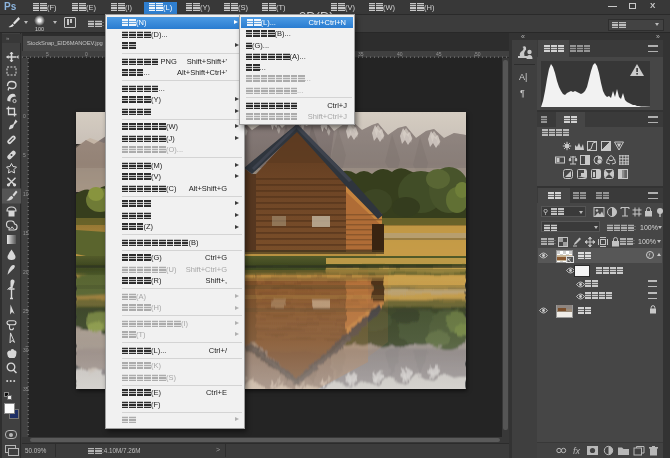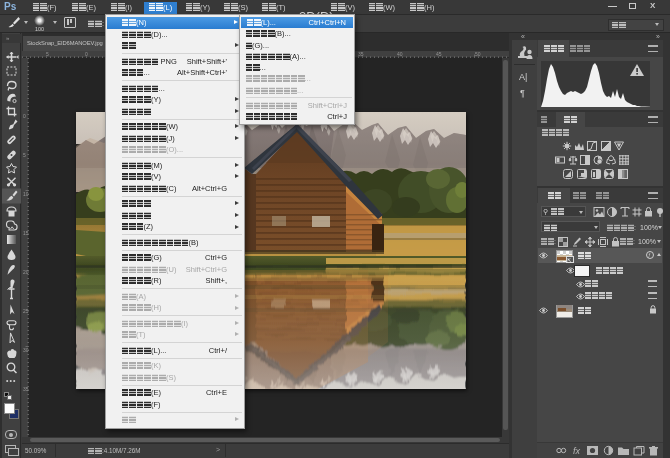--- a/index.html
+++ b/index.html
@@ -840,21 +840,21 @@
     <div class="mi"><i class="k" style="width:36.5px;height:7.0px;"></i>...</div>
     <div class="mi"><i class="k" style="width:29.0px;height:7.0px;"></i>(Y)<span class="arr"></span></div>
     <div class="mi"><i class="k" style="width:29.0px;height:7.0px;"></i><span class="arr"></span></div>
     <div class="sep"></div>
     <div class="mi"><i class="k" style="width:44.0px;height:7.0px;"></i>(W)<span class="arr"></span></div>
     <div class="mi"><i class="k" style="width:44.0px;height:7.0px;"></i>(J)<span class="arr"></span></div>
     <div class="mi dis"><i class="k" style="width:44.0px;height:7.0px;"></i>(O)...</div>
     <div class="sep"></div>
     <div class="mi"><i class="k" style="width:29.0px;height:7.0px;"></i>(M)<span class="arr"></span></div>
     <div class="mi"><i class="k" style="width:29.0px;height:7.0px;"></i>(V)<span class="arr"></span></div>
-    <div class="mi"><i class="k" style="width:44.0px;height:7.0px;"></i>(C)<span class="sc">Alt+Ctrl+G</span></div>
+    <div class="mi"><i class="k" style="width:44.0px;height:7.0px;"></i>(C)<span class="sc">Alt+Shift+G</span></div>
     <div class="sep"></div>
     <div class="mi"><i class="k" style="width:29.0px;height:7.0px;"></i><span class="arr"></span></div>
     <div class="mi"><i class="k" style="width:29.0px;height:7.0px;"></i><span class="arr"></span></div>
     <div class="mi"><i class="k" style="width:21.5px;height:7.0px;"></i>(Z)<span class="arr"></span></div>
     <div class="sep"></div>
     <div class="mi"><i class="k" style="width:66.5px;height:7.0px;"></i>(B)</div>
     <div class="sep"></div>
     <div class="mi"><i class="k" style="width:29.0px;height:7.0px;"></i>(G)<span class="sc">Ctrl+G</span></div>
     <div class="mi dis"><i class="k" style="width:44.0px;height:7.0px;"></i>(U)<span class="sc">Shift+Ctrl+G</span></div>
     <div class="mi"><i class="k" style="width:29.0px;height:7.0px;"></i>(R)<span class="sc">Shift+,</span></div>
@@ -877,14 +877,14 @@
   </div>
 <div class="menu sub" style="left:238.5px;top:14px;width:116.5px;padding-bottom:2px">
     <div class="mi hl"><i class="k" style="width:14.0px;height:7.0px;"></i>(L)...<span class="sc">Ctrl+Ctrl+N</span></div>
     <div class="mi"><i class="k" style="width:29.0px;height:7.0px;"></i>(B)...</div>
     <div class="mi"><i class="k" style="width:6.5px;height:7.0px;"></i>(G)...</div>
     <div class="mi"><i class="k" style="width:44.0px;height:7.0px;"></i>(A)...</div>
     <div class="mi"><i class="k" style="width:14.0px;height:7.0px;"></i>...</div>
     <div class="mi dis"><i class="k" style="width:59.0px;height:7.0px;"></i>...</div>
     <div class="mi dis"><i class="k" style="width:51.5px;height:7.0px;"></i>...</div>
     <div class="sep"></div>
+    <div class="mi"><i class="k" style="width:51.5px;height:7.0px;"></i><span class="sc">Ctrl+J</span></div>
     <div class="mi dis"><i class="k" style="width:51.5px;height:7.0px;"></i><span class="sc">Shift+Ctrl+J</span></div>
-    <div class="mi"><i class="k" style="width:51.5px;height:7.0px;"></i><span class="sc">Ctrl+J</span></div>
   </div>
 </body></html>

